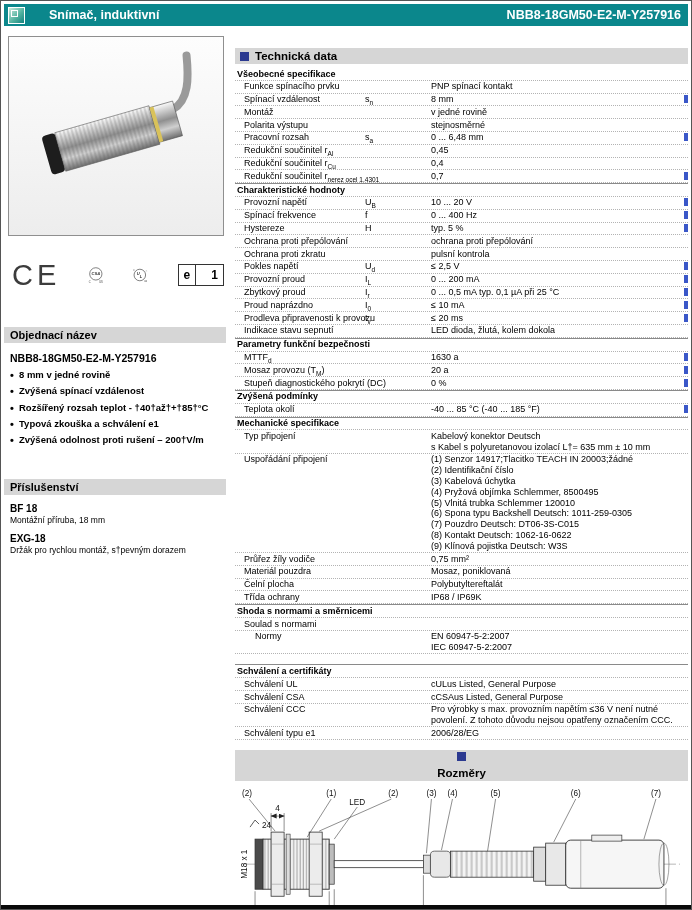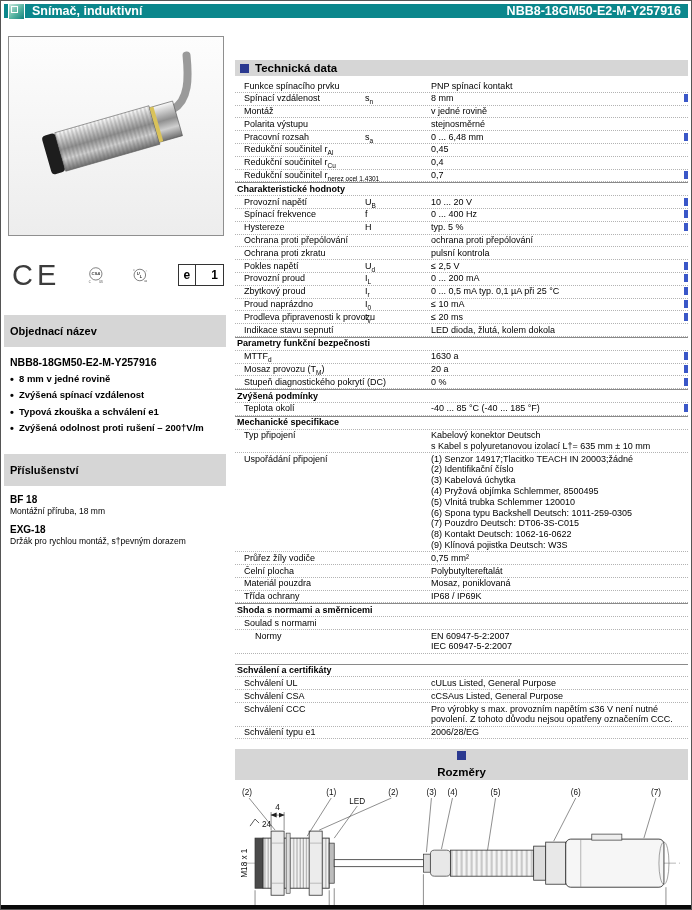--- a/index.html
+++ b/index.html
@@ -2,38 +2,38 @@
 <html><head>
 <meta charset="utf-8">
 <style>
   * { margin:0; padding:0; box-sizing:border-box; }
   html,body { background:#9c9c9c; }
   body { width:692px; font-family:"Liberation Sans",sans-serif; color:#000; }
   .page { position:relative; width:692px; height:910px; background:#fff; border:1px solid #555; overflow:hidden; }
   .page::after { content:""; position:absolute; left:0; right:0; bottom:0; height:4px; background:#0a0a0a; }
 
   
-  .topbar { position:absolute; top:3px; left:3px; right:3px; height:14px; background:#0b878c; display:flex; align-items:center; padding:0 7px 0 4px; gap:7px; }
+  .topbar { position:absolute; top:3px; left:3px; right:3px; height:22px; background:#0b878c; display:flex; align-items:center; padding:0 7px 0 4px; gap:24px; }
   .cat-icon { width:17px; height:17px; border:1.5px solid #fff; background:linear-gradient(135deg,#cdeadd 0%,#53b3a0 55%,#13827e 100%); flex:none; position:relative; }
   .cat-icon::after { content:""; position:absolute; left:2px; top:2px; width:5px; height:5px; border:1px solid #fff; }
   .tb-title { color:#fff; font-weight:bold; font-size:12.5px; flex:1; }
   .tb-part  { color:#fff; font-weight:bold; font-size:12.5px; }
 
   .cols { position:absolute; top:33px; left:3px; right:3px; bottom:8px; display:flex; gap:9px; }
   .leftcol { width:222px; flex:none; }
-  .rightcol { flex:1; margin-top:26px; min-width:0; }
+  .rightcol { flex:1; margin-top:14px; min-width:0; }
 
   
   .photo { height:200px; margin:2px 2px 0 4px; border:1px solid #8f8f8f; background:linear-gradient(180deg,#fdfdfd,#ededed); display:flex; align-items:center; justify-content:center; }
   .logos { display:flex; align-items:center; gap:28px; margin:15px 2px 4px 8px; height:48px; }
   .ce { font-size:29px; color:#3c3c3c; letter-spacing:4px; }
   .e1box { display:flex; align-items:stretch; border:1.5px solid #333; height:22px; margin-left:2px; }
   .e1box span { font-size:12px; font-weight:bold; padding:2px 5px; display:flex; align-items:center; }
   .e1div { width:0; border-left:1.5px solid #333; }
-  .lhead { background:#d6d6d6; font-weight:bold; font-size:11px; padding:10px 6px; margin-top:16px; }
+  .lhead { background:#d6d6d6; font-weight:bold; font-size:11px; padding:2px 6px; margin-top:28px; }
   .order-num { font-weight:bold; font-size:10.5px; margin:9px 6px 2px 6px; }
   ul.features { list-style:none; margin:5px 4px 0 2px; }
   ul.features li { position:relative; font-weight:bold; font-size:9.5px; line-height:1.3; padding:0 0 4px 13px; }
   ul.features li::before { content:"•"; position:absolute; left:4px; top:-1px; font-size:11px; }
   .acc-name { font-weight:bold; font-size:10px; margin:8px 6px 0 6px; }
   .acc-desc { font-size:8.5px; margin:1px 6px 0 6px; }
 
   
   .mhead { background:#d6d6d6; font-weight:bold; font-size:11.5px; padding:2px 5px; display:flex; align-items:center; gap:6px; }
   .bluesq { width:9px; height:9px; background:#2b3990; flex:none; }
@@ -114,20 +114,21 @@
           <span class="e1div"></span>
           <span>1</span>
         </div>
       </div>
 
       <div class="lhead">Objednací název</div>
       <div class="order-num">NBB8-18GM50-E2-M-Y257916</div>
       <ul class="features">
           <li>8 mm v jedné rovině</li>
           <li>Zvýšená spínací vzdálenost</li>
+          <li>Rozšířený rozsah teplot - †40†až†+†85†°C</li>
           <li>Typová zkouška a schválení e1</li>
           <li>Zvýšená odolnost proti rušení – 200†V/m</li>
         </ul>
 
       <div class="lhead">Příslušenství</div>
       <div>
           <div class="acc-name">BF 18</div>
           <div class="acc-desc">Montážní příruba, 18 mm</div>
           <div class="acc-name">EXG-18</div>
           <div class="acc-desc">Držák pro rychlou montáž, s†pevným dorazem</div>
@@ -136,20 +137,23 @@
     </aside>
 
     <main class="rightcol">
 
       <div class="mhead">
         <span class="bluesq"></span>
         <span>Technická data</span>
       </div>
 
       <div class="ttable">
+          <div class="trow sec">
+            <div class="cl"><span>Všeobecné specifikace</span></div>
+          </div>
           <div class="trow">
             <div class="cl ind1"><span>Funkce spínacího prvku</span></div>
             <div class="cs"></div>
             <div class="cv">
               <div>PNP  spínací kontakt</div>
             </div>
           </div>
           <div class="trow chg">
             <div class="cl ind1"><span>Spínací vzdálenost</span></div>
             <div class="cs"><span>s</span><sub>n</sub></div>
@@ -340,31 +344,31 @@
             </div>
           </div>
           <div class="trow">
             <div class="cl ind1"><span>Průřez žíly vodiče</span></div>
             <div class="cs"></div>
             <div class="cv">
               <div>0,75 mm²</div>
             </div>
           </div>
           <div class="trow">
+            <div class="cl ind1"><span>Materiál pouzdra</span></div>
+            <div class="cs"></div>
+            <div class="cv">
+              <div>Mosaz, poniklovaná</div>
+            </div>
+          </div>
+          <div class="trow">
             <div class="cl ind1"><span>Čelní plocha</span></div>
             <div class="cs"></div>
             <div class="cv">
               <div>Polybutyltereftalát</div>
-            </div>
-          </div>
-          <div class="trow">
-            <div class="cl ind1"><span>Materiál pouzdra</span></div>
-            <div class="cs"></div>
-            <div class="cv">
-              <div>Mosaz, poniklovaná</div>
             </div>
           </div>
           <div class="trow">
             <div class="cl ind1"><span>Třída ochrany</span></div>
             <div class="cs"></div>
             <div class="cv">
               <div>IP68 / IP69K</div>
             </div>
           </div>
           <div class="trow sec">

